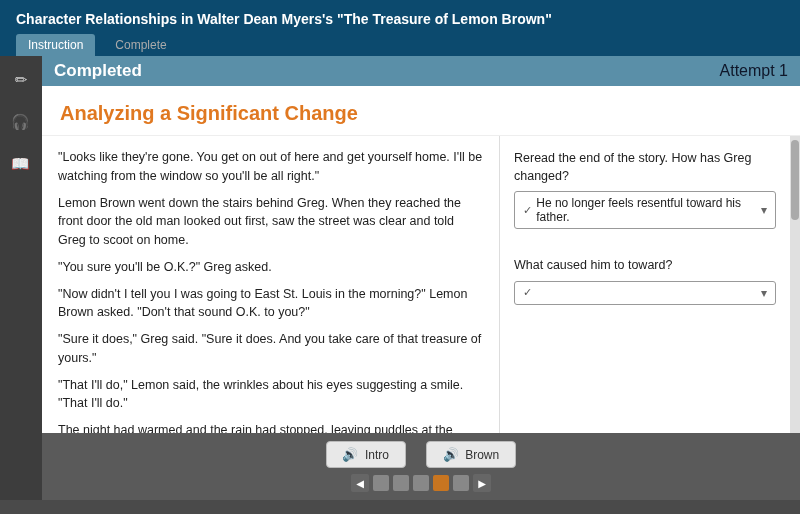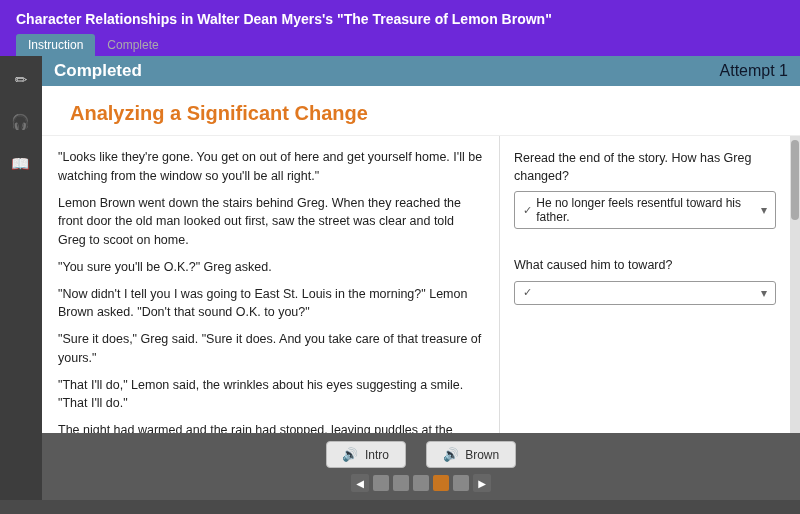--- a/index.html
+++ b/index.html
@@ -5,33 +5,33 @@
     * { box-sizing: border-box; margin: 0; padding: 0; }
     body {
       width: 800px;
       height: 514px;
       background: #4a4a4a;
       font-family: Arial, sans-serif;
       font-size: 13px;
       overflow: hidden;
     }
     .top-bar {
-      background: #6d28d9;
+      background: #0c4a6e;
       padding: 10px 16px 0 16px;
     }
     .top-title {
       color: #ffffff;
       font-size: 14px;
       font-weight: bold;
       line-height: 1.3;
       margin-bottom: 6px;
     }
     .tabs {
       display: flex;
-      gap: 0;
+      gap: 8px;
     }
     .tab {
       padding: 4px 12px;
       font-size: 12px;
       cursor: pointer;
       border-radius: 3px 3px 0 0;
       color: #ccc;
     }
     .tab.active {
       background: #5a8fa8;
@@ -92,21 +92,21 @@
       background: #ffffff;
       flex: 1;
       display: flex;
       flex-direction: column;
       overflow: hidden;
     }
     .lesson-title {
       color: #e07820;
       font-size: 20px;
       font-weight: bold;
-      padding: 16px 20px 10px 28px;
+      padding: 16px 20px 10px 18px;
       border-bottom: 1px solid #eee;
     }
     .lesson-body {
       display: flex;
       flex: 1;
       overflow: hidden;
     }
     .text-panel {
       flex: 1;
       padding: 12px 16px;

